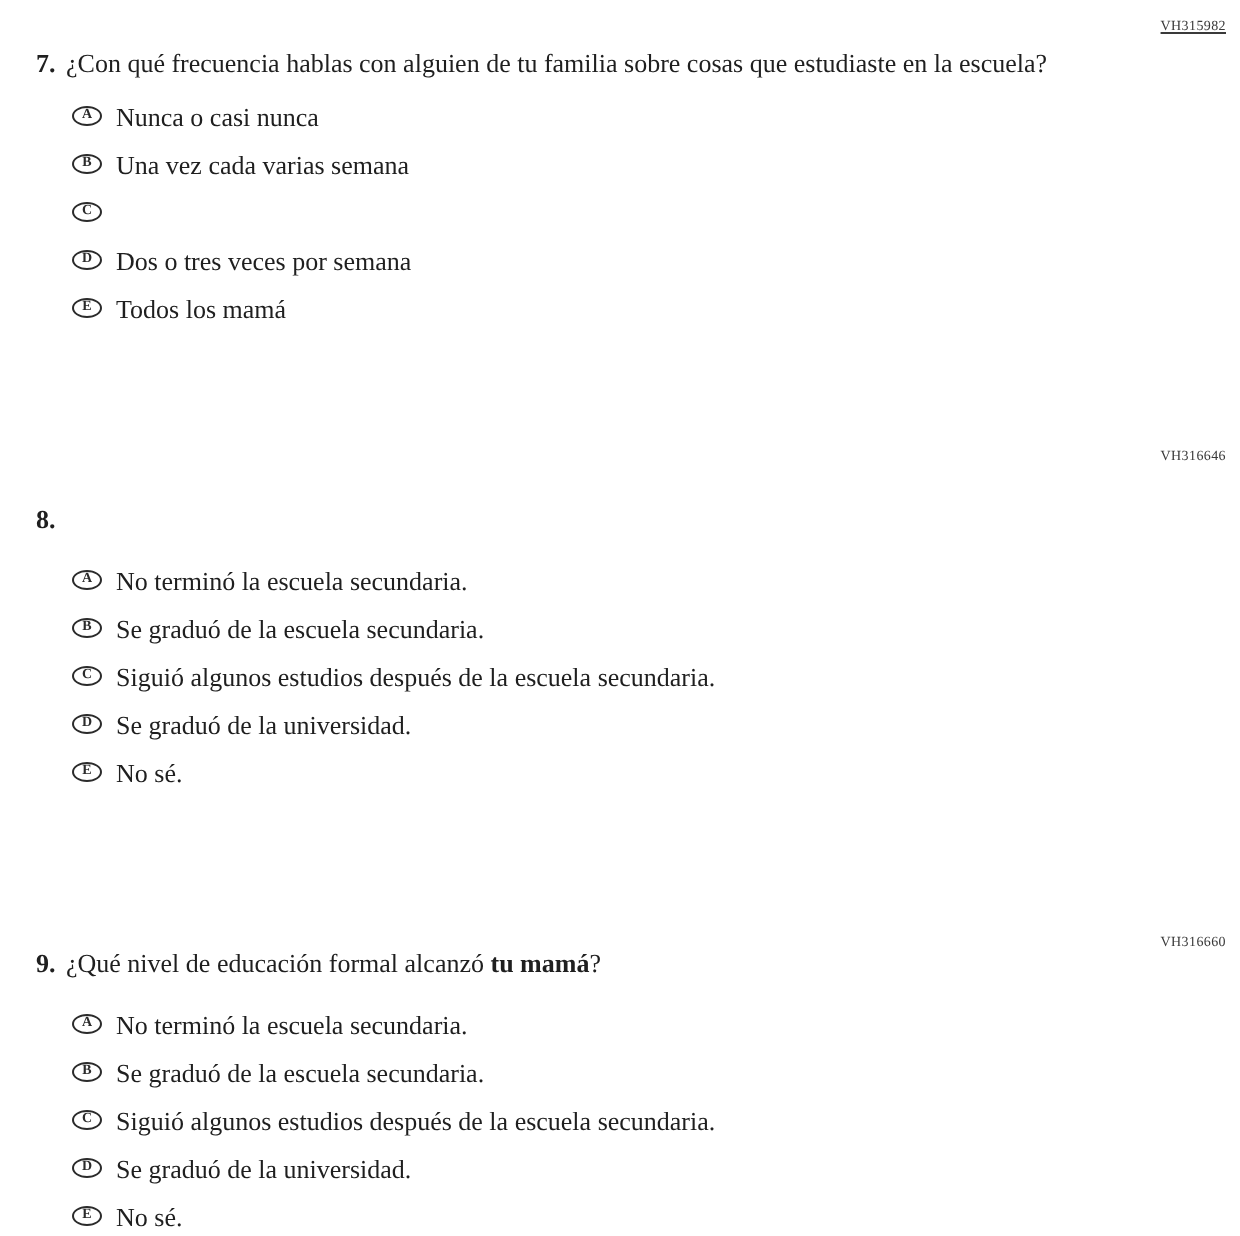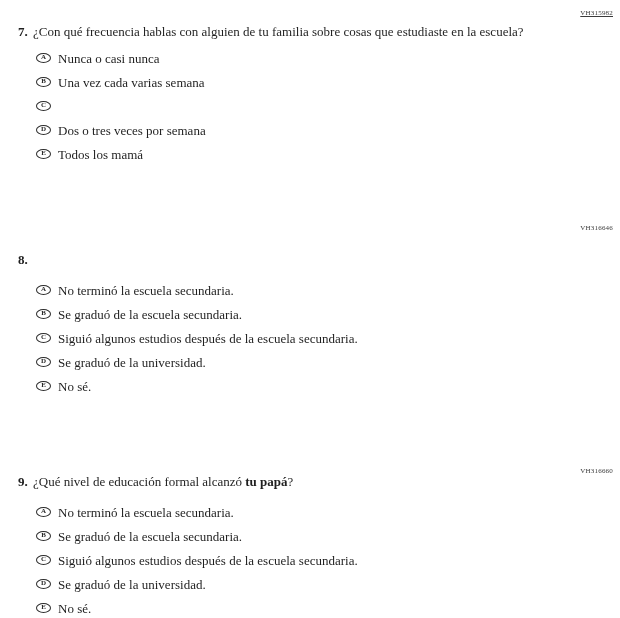--- a/index.html
+++ b/index.html
@@ -133,21 +133,21 @@
       <li class="option">
         <span class="bubble">E</span>
         <span class="olabel">No sé.</span>
       </li>
     </ul>
   </div>
 
   <div class="question" id="q9">
     <div class="prompt">
       <span class="qnum">9.</span>
-      <span class="qtext"><span>¿Qué nivel de educación formal alcanzó </span><b>tu papá</b><span>?</span></span>
+      <span class="qtext"><span>¿Qué nivel de educación formal alcanzó </span><b>tu mamá</b><span>?</span></span>
     </div>
     <ul class="options">
       <li class="option">
         <span class="bubble">A</span>
         <span class="olabel">No terminó la escuela secundaria.</span>
       </li>
       <li class="option">
         <span class="bubble">B</span>
         <span class="olabel">Se graduó de la escuela secundaria.</span>
       </li>

